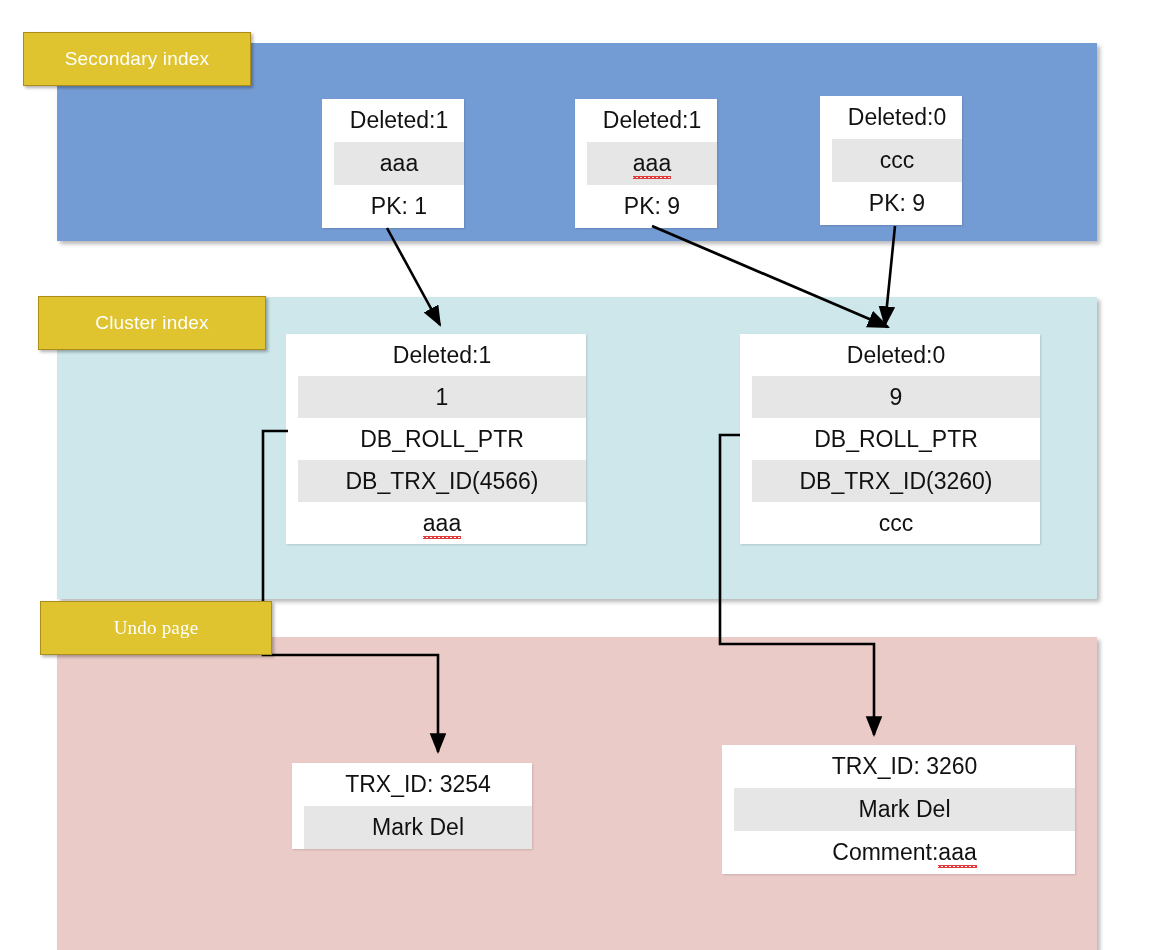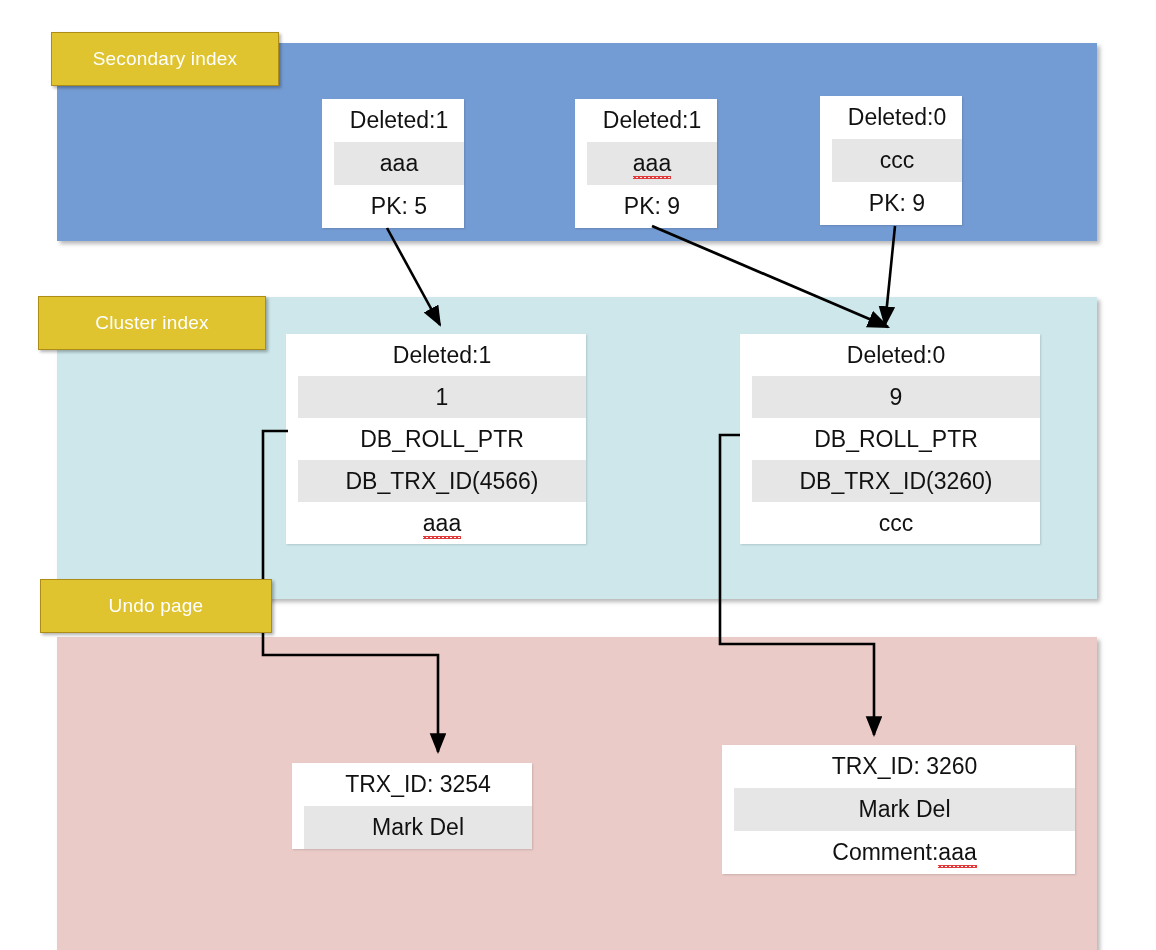--- a/index.html
+++ b/index.html
@@ -42,23 +42,23 @@
     border: 1px solid #AD8C18;
     color: #ffffff;
     font-size: 19px;
     display: flex;
     align-items: center;
     justify-content: center;
     box-shadow: 2px 2px 3px rgba(0,0,0,0.30);
     z-index: 6;
     letter-spacing: 0.2px;
   }
-  #label-secondary { left: 23px;  top: 32px;  width: 226px; height: 52px; margin-left: 28px; }
+  #label-secondary { left: 23px;  top: 32px;  width: 226px; height: 52px; }
   #label-cluster   { left: 38px;  top: 296px; width: 226px; height: 52px; }
-  #label-undo      { left: 40px;  top: 579px; width: 230px; height: 52px; }
+  #label-undo      { left: 40px;  top: 601px; width: 230px; height: 52px; font-family: Liberation Serif, serif; }
 
   
   .record {
     position: absolute;
     background: #ffffff;
     z-index: 4;
     box-shadow: 1px 1px 2px rgba(0,0,0,0.14);
   }
   .record .row {
     text-align: center;
@@ -133,21 +133,21 @@
   <div class="section-label" id="label-cluster">
     <span>Cluster index</span>
   </div>
   <div class="section-label" id="label-undo">
     <span>Undo page</span>
   </div>
 
   <div class="record rec-sec" id="sec-box-1">
     <div class="row">Deleted:1</div>
     <div class="row alt">aaa</div>
-    <div class="row">PK: 5</div>
+    <div class="row">PK: 1</div>
   </div>
 
   <div class="record rec-sec" id="sec-box-2">
     <div class="row">Deleted:1</div>
     <div class="row alt">
         <span class="sp">aaa</span>
       </div>
     <div class="row">PK: 9</div>
   </div>
 

